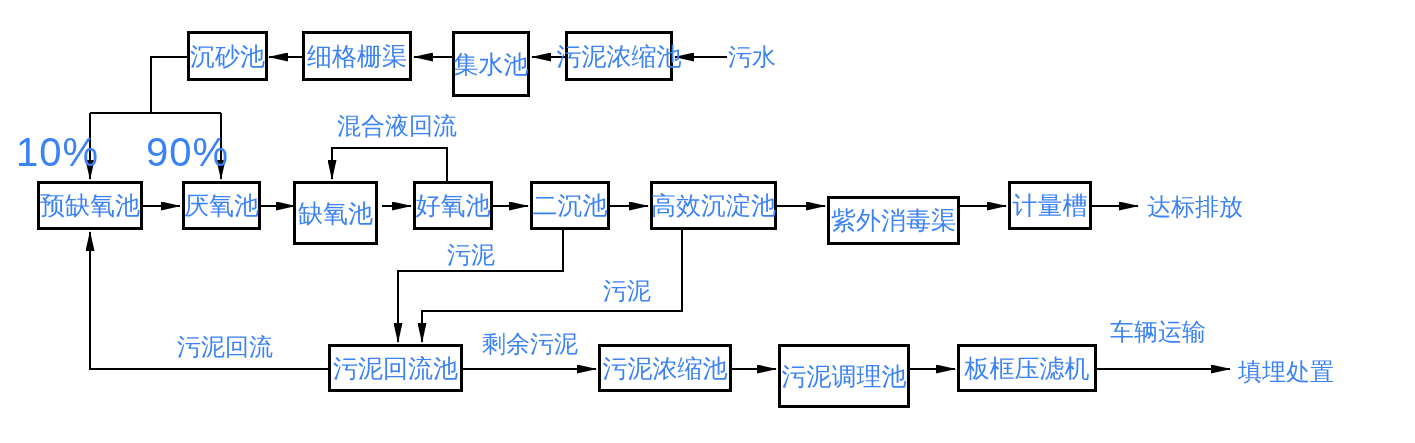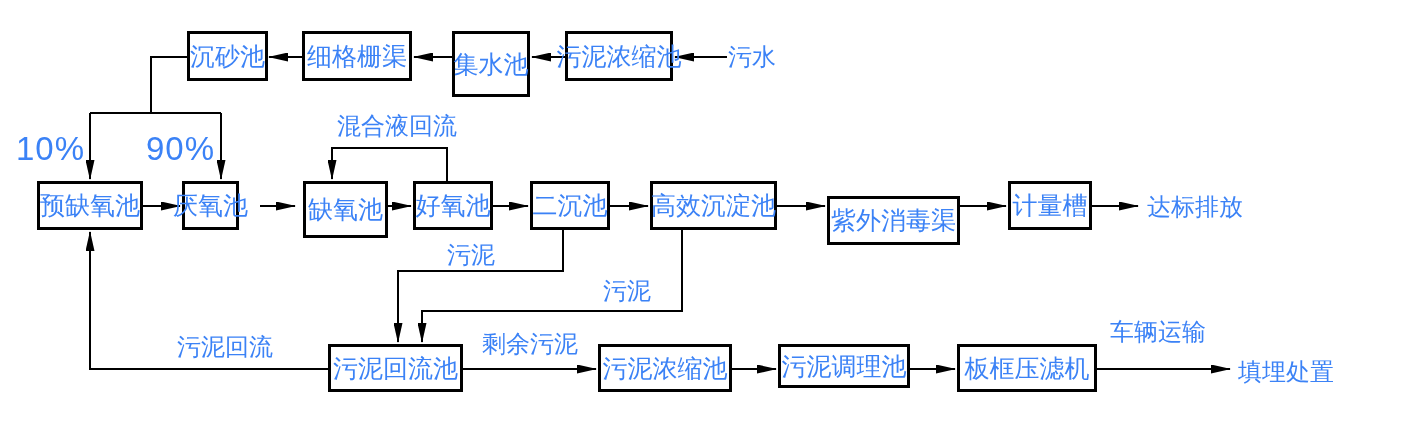--- a/index.html
+++ b/index.html
@@ -36,21 +36,21 @@
     white-space: nowrap;
     letter-spacing: 0px;
   }
   .lbl {
     position: absolute;
     font-size: 24px;
     line-height: 1.15;
     white-space: nowrap;
   }
   .pct {
-    font-size: 33px;
+    font-size: 40px;
     line-height: 1;
     letter-spacing: 1px;
     font-weight: 400;
   }
 </style>
 </head>
 <body>
 
 <div class="stage">
 
@@ -94,31 +94,31 @@
       <path d="M1097 369 L1230 369" marker-end="url(#arr)"></path>
     </g>
   </svg>
 
   <div class="box" style="left:187px;top:31px;width:81px;height:50px">沉砂池</div>
   <div class="box" style="left:302px;top:31px;width:110px;height:50px">细格栅渠</div>
   <div class="box" style="left:452px;top:31px;width:78px;height:66px">集水池</div>
   <div class="box" style="left:565px;top:31px;width:108px;height:50px">污泥浓缩池</div>
 
   <div class="box" style="left:37px;top:181px;width:106px;height:49px">预缺氧池</div>
-  <div class="box" style="left:182px;top:181px;width:57px;height:49px">厌氧池</div>
-  <div class="box" style="left:303px;top:181px;width:85px;height:57px">缺氧池</div>
+  <div class="box" style="left:182px;top:181px;width:79px;height:49px">厌氧池</div>
+  <div class="box" style="left:293px;top:181px;width:85px;height:64px">缺氧池</div>
   <div class="box" style="left:413px;top:181px;width:80px;height:49px">好氧池</div>
   <div class="box" style="left:530px;top:181px;width:80px;height:49px">二沉池</div>
   <div class="box" style="left:650px;top:181px;width:127px;height:49px">高效沉淀池</div>
   <div class="box" style="left:827px;top:196px;width:133px;height:49px">紫外消毒渠</div>
   <div class="box" style="left:1008px;top:181px;width:84px;height:49px">计量槽</div>
 
   <div class="box" style="left:328px;top:344px;width:135px;height:48px">污泥回流池</div>
   <div class="box" style="left:598px;top:344px;width:134px;height:48px">污泥浓缩池</div>
-  <div class="box" style="left:778px;top:344px;width:132px;height:44px">污泥调理池</div>
+  <div class="box" style="left:778px;top:344px;width:132px;height:64px">污泥调理池</div>
   <div class="box" style="left:957px;top:344px;width:140px;height:48px">板框压滤机</div>
 
   <div class="lbl" style="left:728px;top:43px">污水</div>
   <div class="lbl pct" style="left:16px;top:132px">10%</div>
   <div class="lbl pct" style="left:146px;top:132px">90%</div>
   <div class="lbl" style="left:337px;top:112px">混合液回流</div>
   <div class="lbl" style="left:1147px;top:193px">达标排放</div>
   <div class="lbl" style="left:447px;top:241px">污泥</div>
   <div class="lbl" style="left:603px;top:277px">污泥</div>
   <div class="lbl" style="left:177px;top:333px">污泥回流</div>

